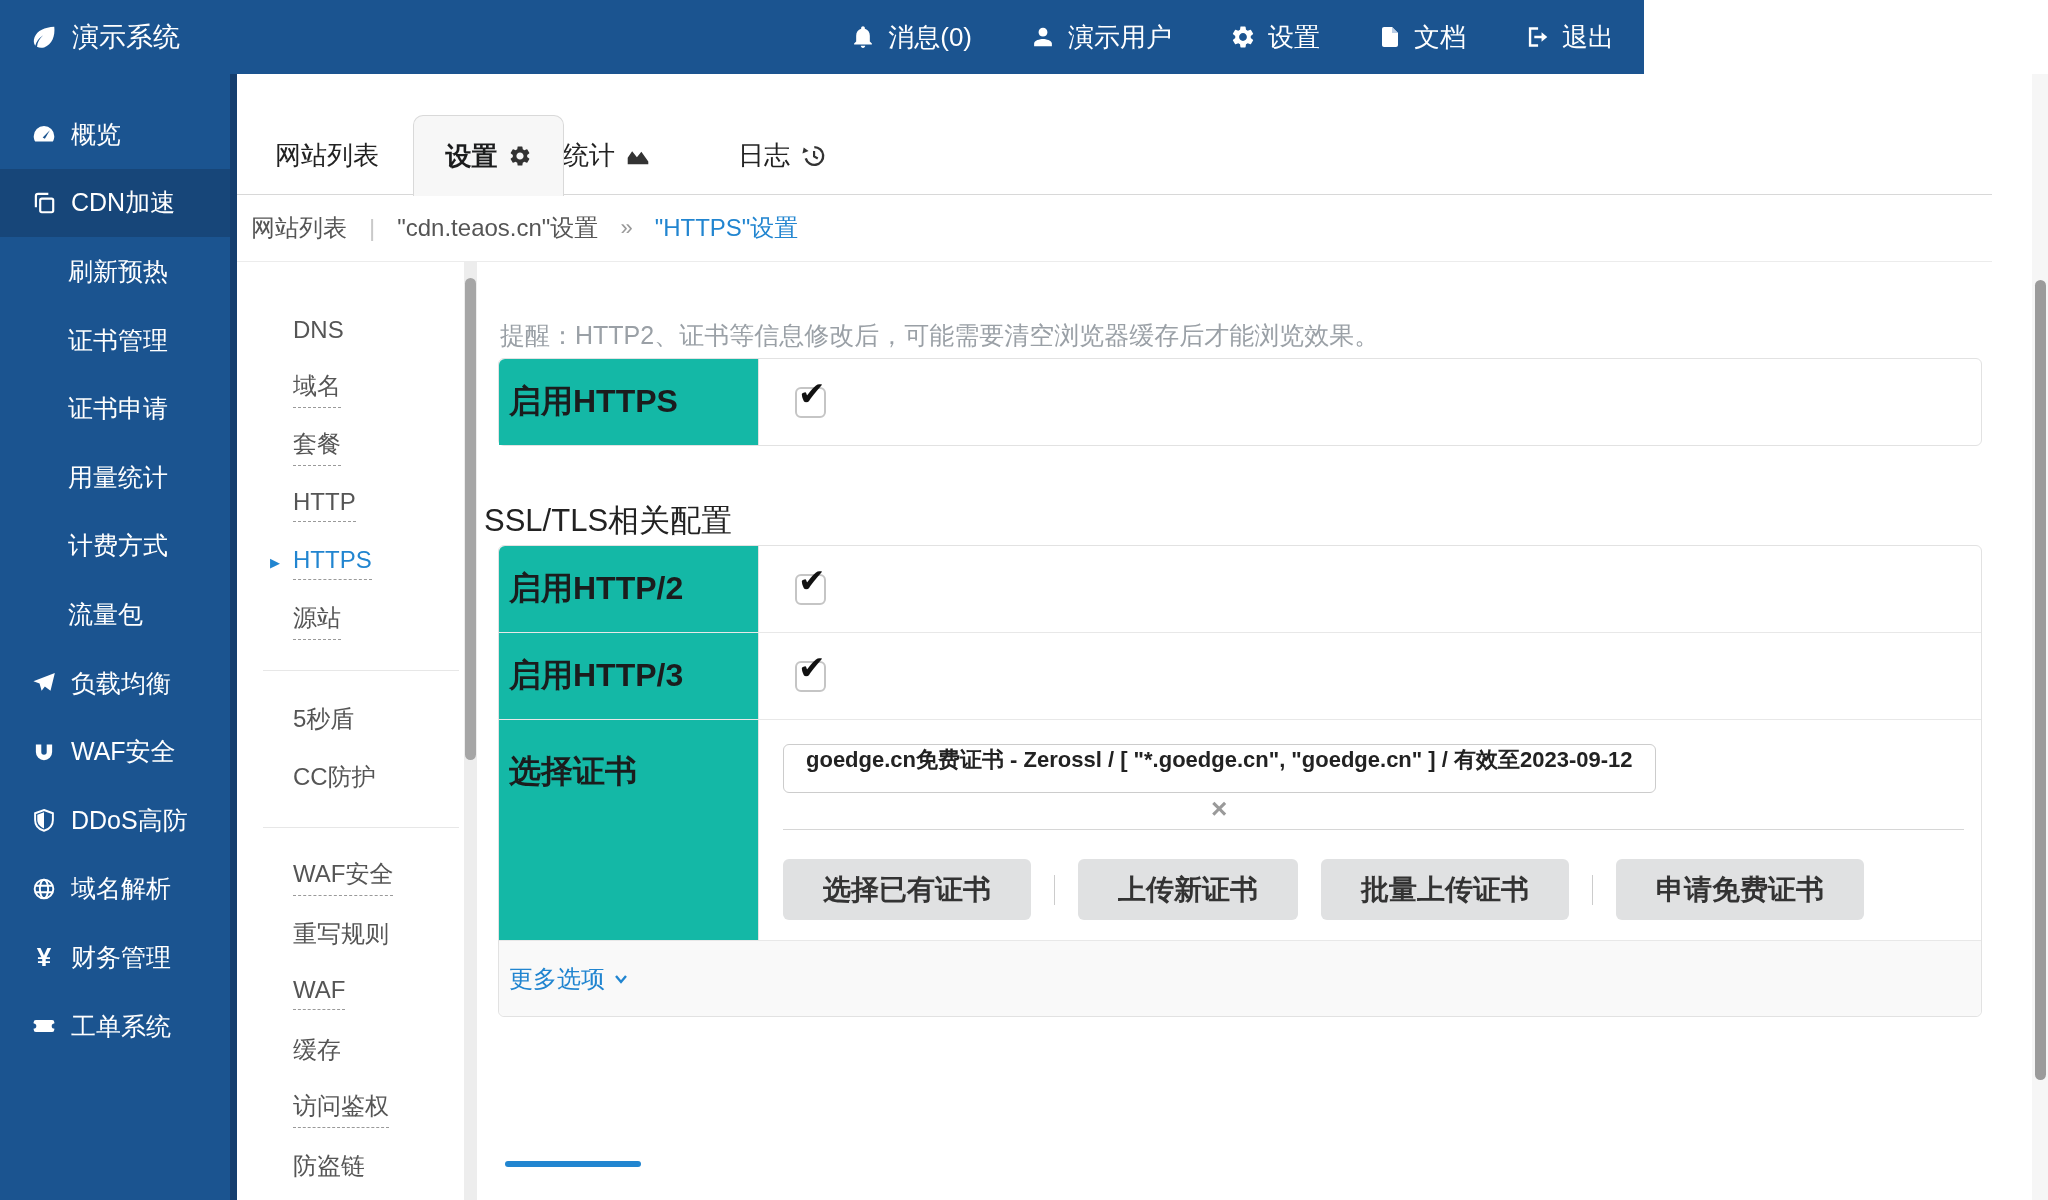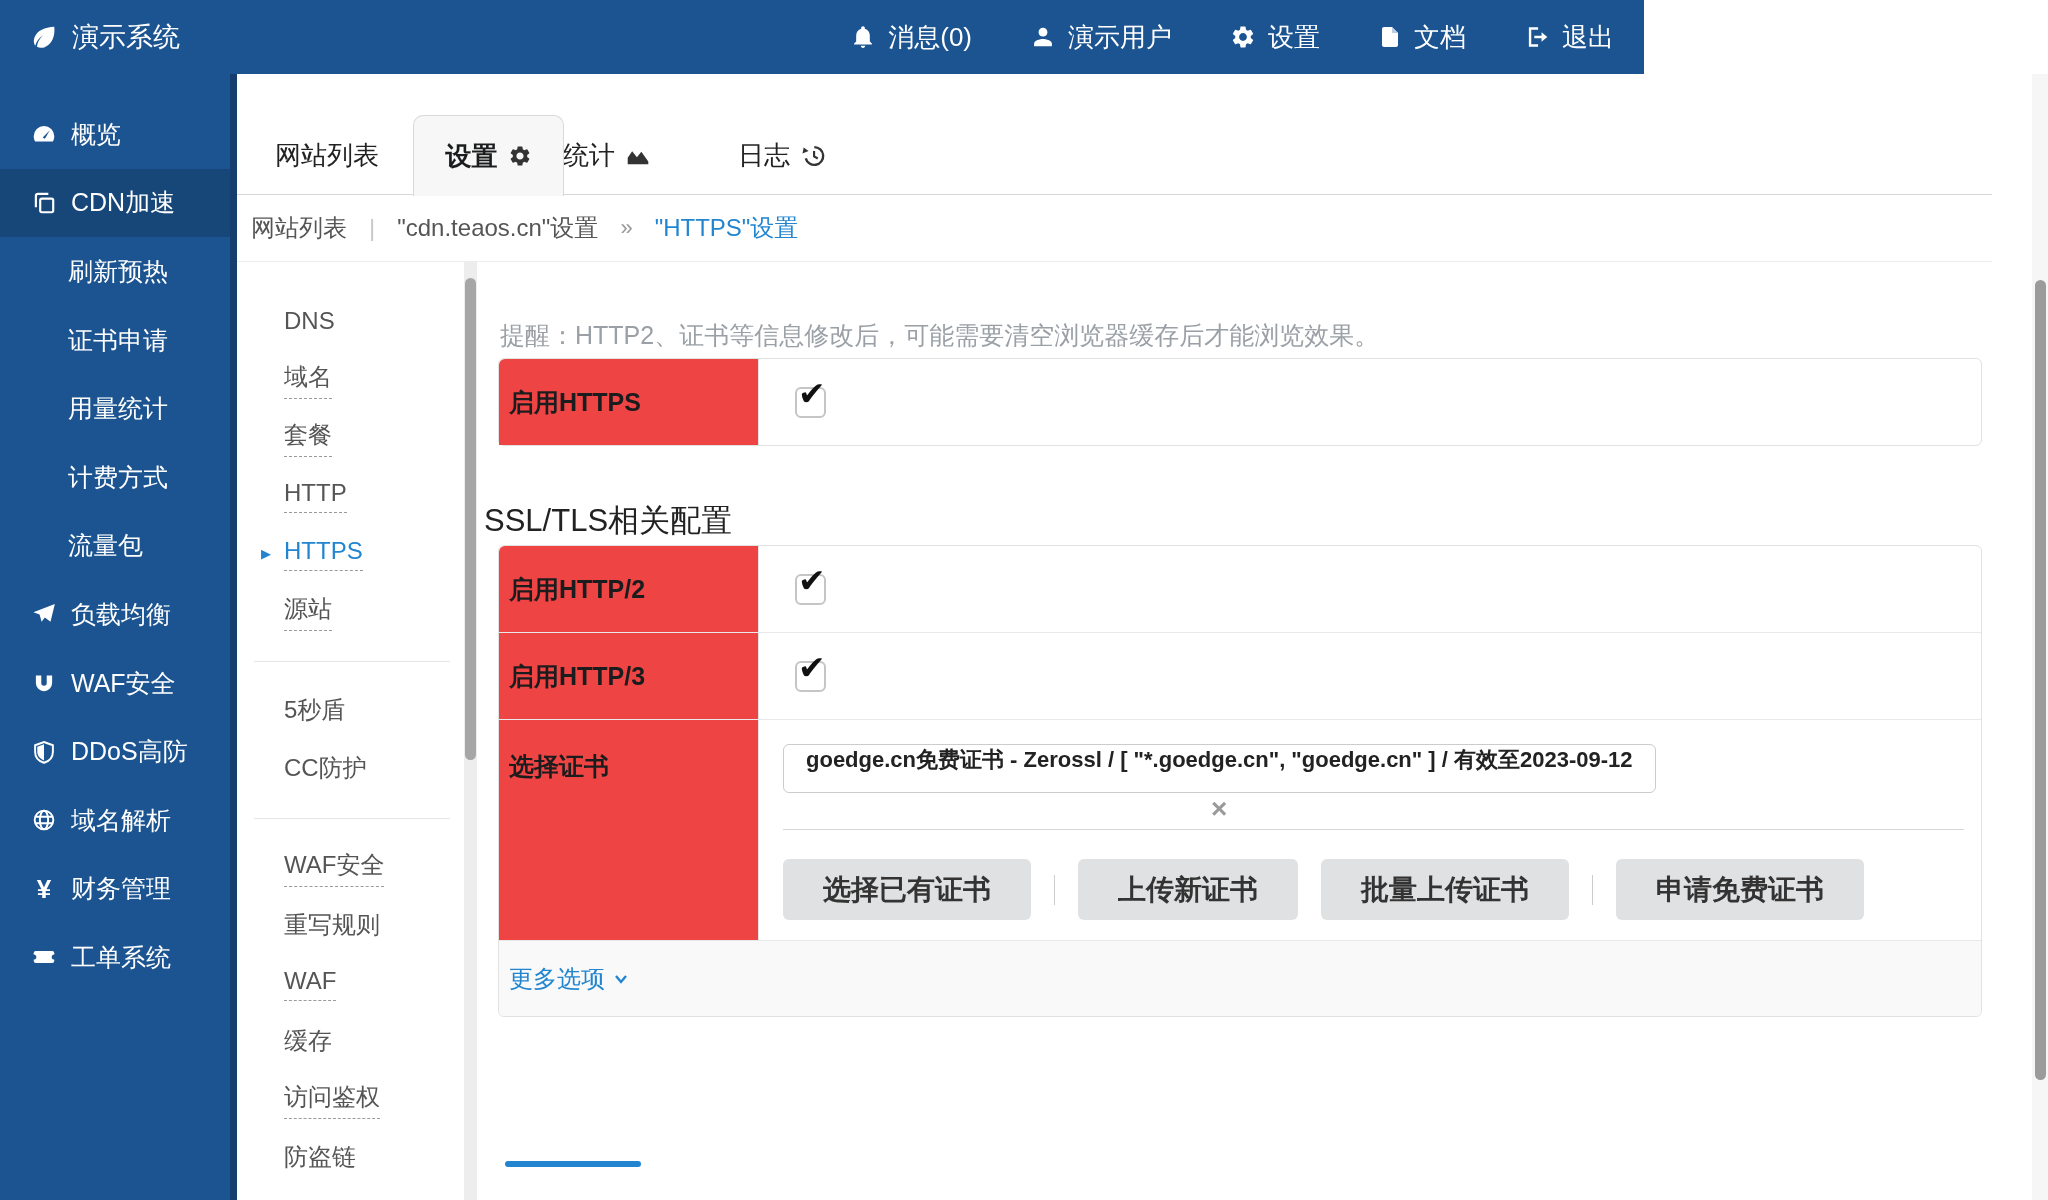--- a/index.html
+++ b/index.html
@@ -35,42 +35,42 @@
 
   
   .breadcrumb{position:absolute;left:251px;top:195px;height:66px;display:flex;align-items:center;
               gap:22px;font-size:24px;color:#555;}
   .crumb-sep1{color:#c9c9c9;}
   .crumb-sep2{color:#999;font-size:22px;}
   .crumb-current{color:#2185D0;}
   .breadcrumb-border{position:absolute;left:237px;top:261px;width:1755px;height:1px;background:#ececec;}
 
   
-  .smenu{position:absolute;left:237px;top:262px;width:226px;padding:27px 0 0 0;margin:4px;list-style:none;
+  .smenu{position:absolute;left:237px;top:262px;width:226px;padding:27px 0 0 0;margin:13px;list-style:none;
          font-size:24px;color:#555;}
   .mitem{height:58px;display:flex;align-items:center;padding-left:43px;position:relative;}
   .mitem .mlabel{padding-bottom:3px;}
   .mitem.dashed .mlabel{border-bottom:1px dashed #9a9a9a;padding-bottom:5px;}
   .mitem.active{color:#2185D0;}
   .mitem .caret{position:absolute;left:20px;top:50%;transform:translateY(-52%);font-size:13px;color:#2185D0;
                 font-family:"DejaVu Sans",sans-serif;}
   .msep{height:1px;background:#e7e7e7;margin:20px 0 20px 13px;width:196px;list-style:none;}
   .menu-scroll-track{position:absolute;left:464px;top:262px;width:13px;height:938px;background:#ededed;}
   .menu-scroll-thumb{position:absolute;left:465px;top:278px;width:11px;height:482px;background:#a6a6a6;border-radius:6px;}
 
   
   .notice{position:absolute;left:500px;top:294px;font-size:25px;color:#9AA0A6;}
   .ftable{position:absolute;left:498px;width:1484px;border:1px solid #e2e2e2;border-radius:6px;
           box-sizing:border-box;background:#fff;}
   .tableA{top:358px;}
   .tableB{top:545px;}
   .trow{display:flex;border-bottom:1px solid #e8e8e8;}
   .trow:last-child{border-bottom:none;}
-  .lbl-cell{width:260px;background:#ef4444;border-right:1px solid #e2e2e2;display:flex;align-items:center;
-            padding-left:10px;font-weight:bold;font-size:25px;color:#1b1c1d;box-sizing:border-box;flex:none;}
+  .lbl-cell{width:260px;background:#14b8a6;border-right:1px solid #e2e2e2;display:flex;align-items:center;
+            padding-left:10px;font-weight:bold;font-size:32px;color:#1b1c1d;box-sizing:border-box;flex:none;}
   .val-cell{flex:1;display:flex;align-items:center;padding-left:36px;}
   .h86{height:86px;} .h220{height:220px;} .h116{height:116px;}
   .row-first .lbl-cell{border-top-left-radius:6px;}
   .checkbox{width:27px;height:27px;border:2px solid #c5c5c5;border-radius:6px;background:#fff;position:relative;}
   .checkbox .chk{position:absolute;left:1px;top:-12px;font-size:33px;font-weight:bold;color:#111;
                  font-family:"DejaVu Sans",sans-serif;line-height:1;}
   .section-title{position:absolute;left:484px;top:474px;font-size:31px;color:#222;font-weight:500;}
 
   .cert-lbl{align-items:flex-start;padding-top:30px;}
   .cert-cell{display:block;padding:24px 0 0 24px;}
@@ -163,20 +163,23 @@
               <rect x="8.5" y="8" width="12" height="12.5" rx="1.5"></rect>
               <path d="M4.5 16V5.5a2 2 0 0 1 2-2H16"></path>
             </svg>
         </span>
         <span>CDN加速</span>
       </div>
       <div class="sitem sub clickable">
           <span>刷新预热</span>
         </div>
       <div class="sitem sub clickable">
+          <span>证书管理</span>
+        </div>
+      <div class="sitem sub clickable">
           <span>证书申请</span>
         </div>
       <div class="sitem sub clickable">
           <span>用量统计</span>
         </div>
       <div class="sitem sub clickable">
           <span>计费方式</span>
         </div>
       <div class="sitem sub clickable">
           <span>流量包</span>

